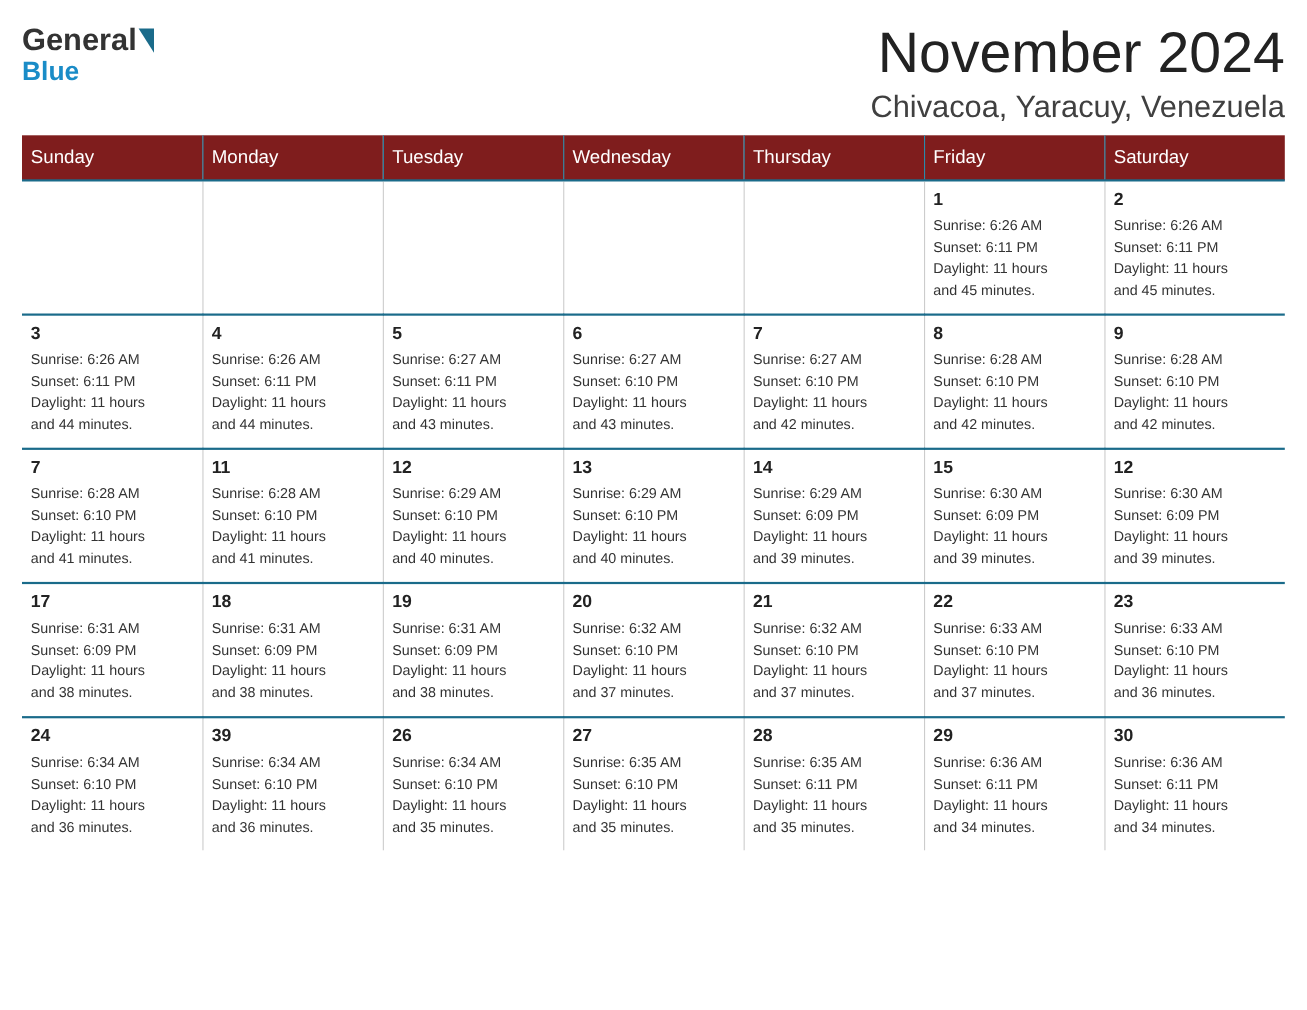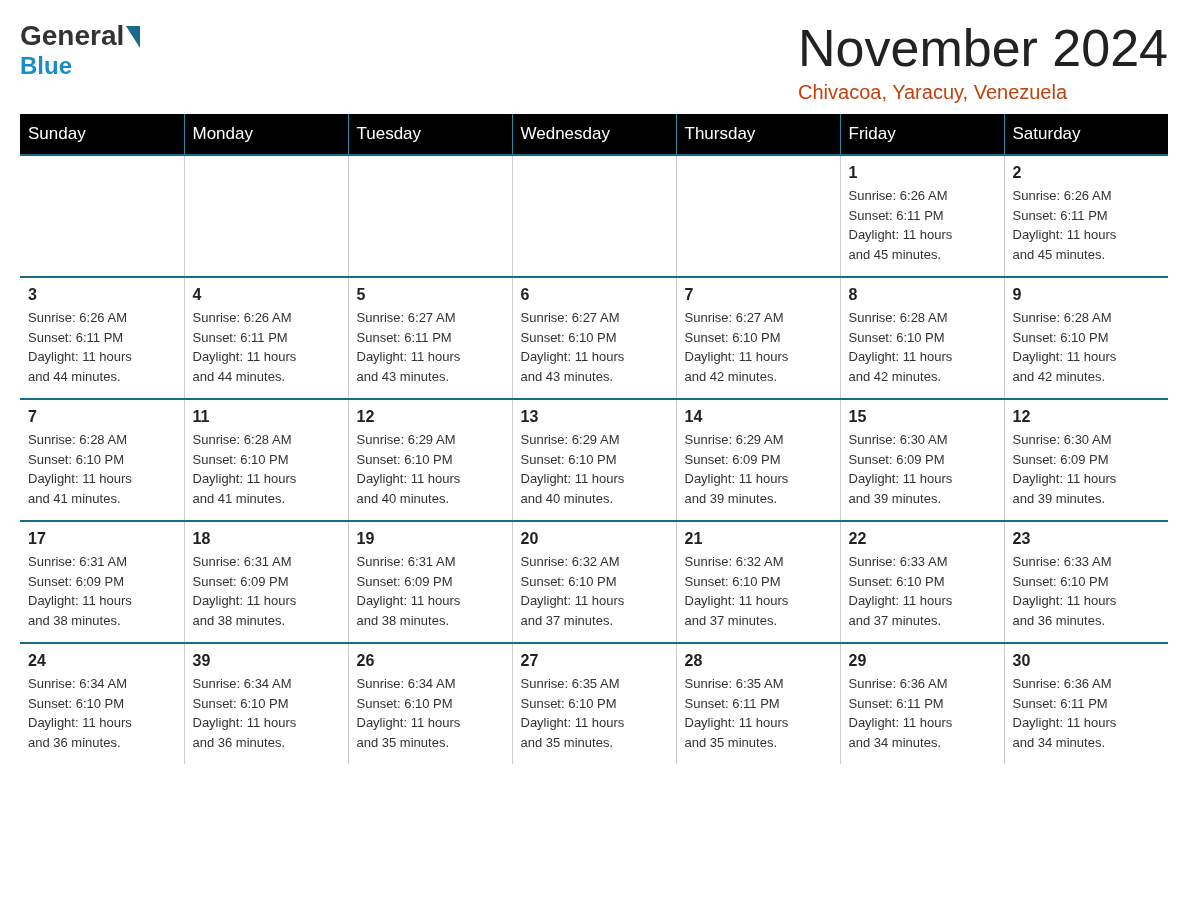--- a/index.html
+++ b/index.html
@@ -37,39 +37,40 @@
       display: inline-block;
       margin-left: 2px;
       margin-top: 2px;
     }
     .logo-blue {
       color: #1a8cc7;
       font-size: 24px;
       font-weight: bold;
     }
     .title-section {
+      text-align: right;
     }
     .month-title {
       font-size: 52px;
       font-weight: normal;
       color: #222;
       line-height: 1.1;
     }
     .location {
-      font-size: 20px;
-      color: #c2410c;
+      font-size: 28px;
+      color: #404040;
       margin-top: 4px;
     }
     table {
       width: 100%;
       border-collapse: collapse;
       table-layout: fixed;
     }
     thead tr {
-      background-color: #000000;
+      background-color: #7f1d1d;
     }
     thead th {
       color: #fff;
       padding: 10px 8px;
       font-size: 17px;
       font-weight: normal;
       text-align: left;
       border-right: 1px solid #2a8aaa;
     }
     thead th:last-child {

